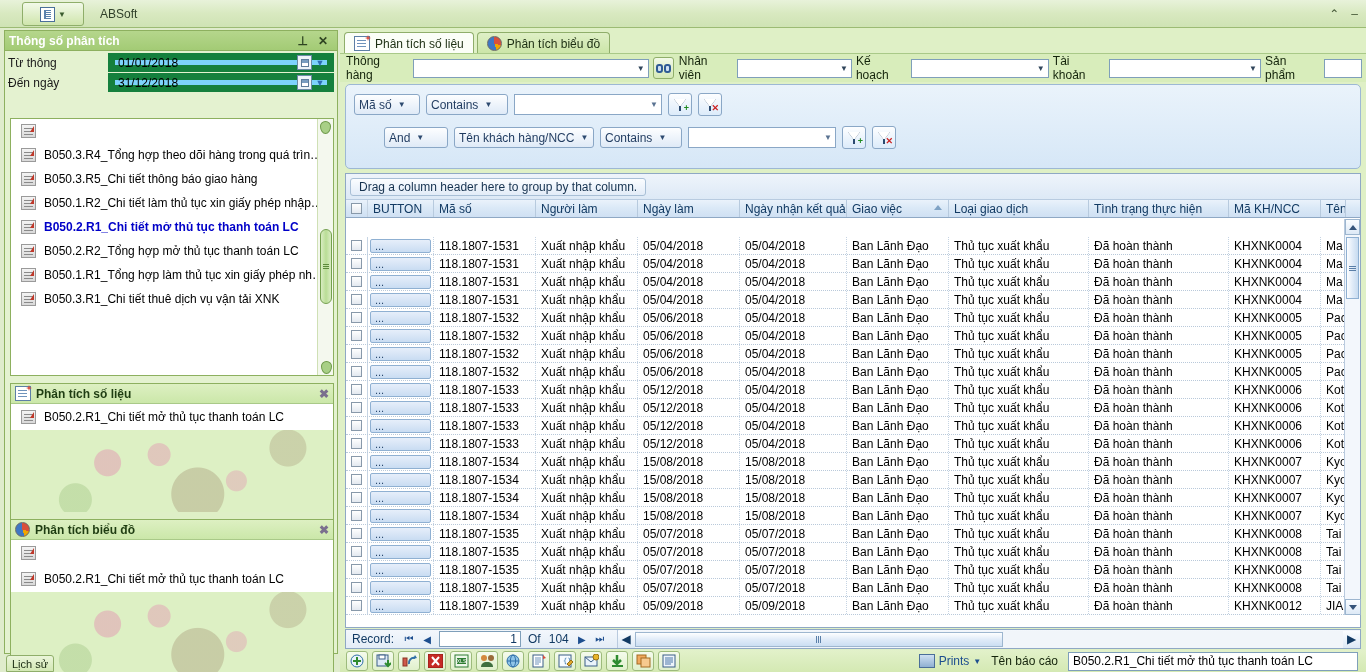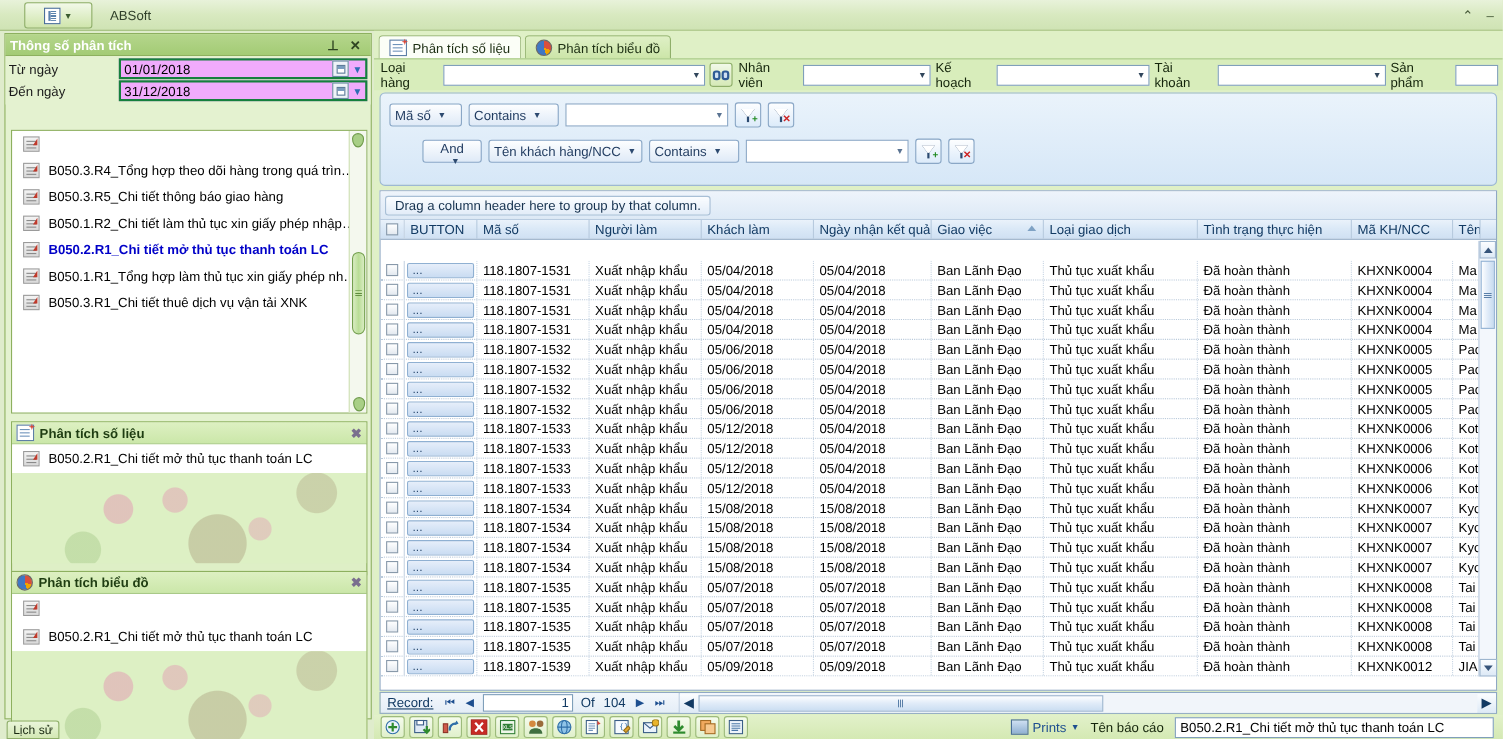--- a/index.html
+++ b/index.html
@@ -54,21 +54,21 @@
     color:#fff; font-weight:bold; font-size:12px;
   }
   .panelhdr .spacer{flex:1}
   .panelhdr .pinicon, .panelhdr .closeicon{
     color:#2f4522; font-weight:bold; font-size:12px; padding:0 5px; cursor:pointer;
   }
   .datefields { background:#e4f2d0; padding:2px 3px 2px 3px;}
   .daterow { display:flex; align-items:center; height:19px; margin-bottom:1px;}
   .daterow label { width:100px; color:#1a1a1a; font-size:12px;}
   .datebox {
-    flex:1; height:19px; background:#f0abfc; border:2px solid #15803d;
+    flex:1; height:19px; background:#7dd3fc; border:7px solid #15803d;
     display:flex; align-items:center; position:relative;justify-content:space-between;
   }
   .datebox .val { flex:1; padding-left:3px; font-size:12px; color:#000;}
   .datebox .calic {
     width:15px;height:15px;margin-right:1px;border:1px solid #6d8aa6;background:#eef3f8;
     display:flex;align-items:center;justify-content:center;
   }
   .datebox .calic i{display:block;width:8px;height:8px;background:
     linear-gradient(to bottom,#7a9dc0 0 3px,#fff 3px 8px);border:1px solid #5f7c9a;}
   .datebox .dd { width:14px; text-align:center; color:#2e6db4; font-size:9px;}
@@ -284,21 +284,21 @@
   }
   .vsb .thumb i{display:block;width:7px;height:5px;
     background:repeating-linear-gradient(to bottom,#5a7fa8 0 1px,transparent 1px 2px);}
 
   .navbar {
     position:absolute; left:5px; top:601px; width:1016px; height:20px;
     background:linear-gradient(to bottom,#f3f7fc,#e4edf7);
     border:1px solid #8fa8c4; display:flex; align-items:center; gap:0;
     font-size:12px; color:#123a63;
   }
-  .navbar .lbl{ padding:0 6px;text-decoration:underline; }
+  .navbar .lbl{ padding:0 6px; }
   .navbtn { width:18px;height:18px; display:flex;align-items:center;justify-content:center; color:#1d4e8f; font-size:10px; cursor:pointer;}
   .recbox { width:82px;height:16px;background:#fff;border:1px solid #7f9fba; text-align:right; padding-right:3px; line-height:14px; margin:0 3px;}
   .ofword{ padding:0 4px;}
   .hsbwrap { flex:1; height:18px; display:flex; align-items:center; margin-left:8px; border-left:1px solid #b9cade;}
   .hsb-ar { width:17px;height:17px;display:flex;align-items:center;justify-content:center;
     background:linear-gradient(to bottom,#fbfdff,#dde9f6);}
   .hsb-track{flex:1;height:17px;background:#f1f5fa; position:relative;}
   .hsb-thumb{
     position:absolute;left:0;top:1px;height:15px;width:368px;
     background:linear-gradient(to bottom,#fdfeff,#e0ebf8,#cbdef2);
@@ -345,21 +345,21 @@
 <div class="leftpanel">
   <div class="panelhdr">
     <span>Thông số phân tích</span>
     <span class="spacer"></span>
     <span class="pinicon">⊥</span>
     <span class="closeicon">✕</span>
   </div>
 
   <div class="datefields">
     <div class="daterow">
-      <label>Từ ngày</label>
+      <label>Từ thông</label>
       <div class="datebox">
         <span class="val">01/01/2018</span>
         <span class="calic">
             <i></i>
           </span>
         <span class="dd">▼</span>
       </div>
     </div>
     <div class="daterow">
       <label>Đến ngày</label>
@@ -389,20 +389,24 @@
         <div class="titem">
           <span class="ricon"></span>
           <span>B050.1.R2_Chi tiết làm thủ tục xin giấy phép nhập…</span>
         </div>
         <div class="titem sel">
           <span class="ricon"></span>
           <span>B050.2.R1_Chi tiết mở thủ tục thanh toán LC</span>
         </div>
         <div class="titem">
           <span class="ricon"></span>
+          <span>B050.2.R2_Tổng hợp mở thủ tục thanh toán LC</span>
+        </div>
+        <div class="titem">
+          <span class="ricon"></span>
           <span>B050.1.R1_Tổng hợp làm thủ tục xin giấy phép nh…</span>
         </div>
         <div class="titem">
           <span class="ricon"></span>
           <span>B050.3.R1_Chi tiết thuê dịch vụ vận tải XNK</span>
         </div>
       </div>
     <div class="treesb">
       <div class="leafbtn">
           <span class="leaf"></span>
@@ -461,21 +465,21 @@
         <span class="icon-doc-new"></span>
         <span>Phân tích số liệu</span>
       </div>
       <div class="tab inactive">
         <span class="icon-pie"></span>
         <span>Phân tích biểu đồ</span>
       </div>
     </div>
 
   <div class="filterrow">
-    <span class="flabel">Loại hàng</span>
+    <span class="flabel">Thông hàng</span>
     <div class="combo" style="width:245px;">
       <span class="arr">▼</span>
     </div>
     <div class="binoc">
         <i></i>
         <b></b>
       </div>
     <span class="flabel">Nhân viên</span>
     <div class="combo" style="width:120px;">
       <span class="arr">▼</span>
@@ -508,21 +512,21 @@
       <div class="funnelbtn">
         <span class="funnel"></span>
           <span class="fbadge add">+</span>
       </div>
       <div class="funnelbtn">
         <span class="funnel"></span>
           <span class="fbadge del">✕</span>
       </div>
     </div>
     <div class="fline l2">
-      <div class="fbtncombo" style="width:54px;flex-direction:column;">
+      <div class="fbtncombo" style="width:64px;">
         <span>And</span>
         <span class="cm">▼</span>
       </div>
       <div class="fbtncombo" style="width:140px;">
         <span>Tên khách hàng/NCC</span>
         <span class="cm">▼</span>
       </div>
       <div class="fbtncombo" style="width:82px;">
         <span>Contains</span>
         <span class="cm">▼</span>
@@ -552,21 +556,21 @@
         <div class="gh" style="width: 66px;">
           <span>BUTTON</span>
         </div>
         <div class="gh" style="width: 102px;">
           <span>Mã số</span>
         </div>
         <div class="gh" style="width: 102px; text-align: center;">
           <span>Người làm</span>
         </div>
         <div class="gh" style="width: 102px;">
-          <span>Khách làm</span>
+          <span>Ngày làm</span>
         </div>
         <div class="gh" style="width: 107px;">
           <span>Ngày nhận kết quả</span>
         </div>
         <div class="gh" style="width: 102px;">
           <span>Giao việc</span>
           <span class="sortasc"></span>
         </div>
         <div class="gh" style="width: 140px; text-align: center;">
           <span>Loại giao dịch</span>

